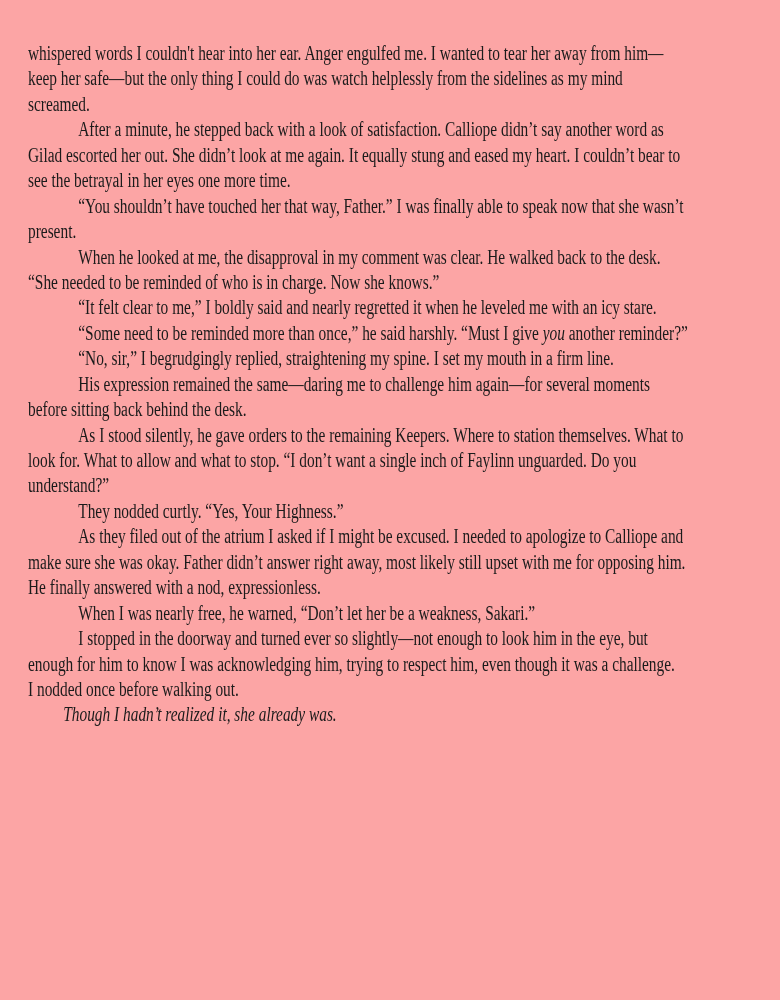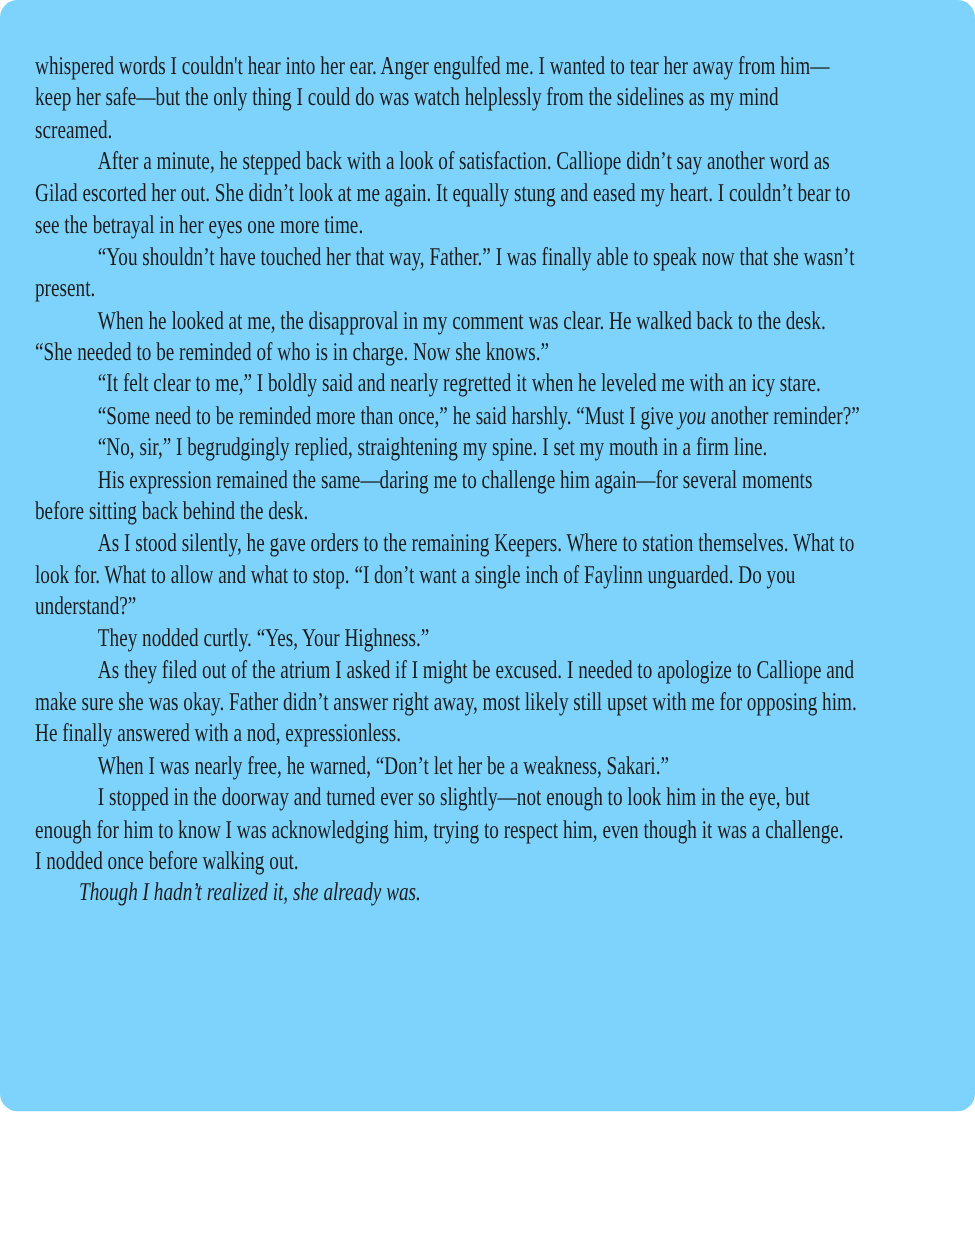--- a/index.html
+++ b/index.html
@@ -10,23 +10,22 @@
     width: 780px;
     height: 1000px;
     background: #ffffff;
     overflow: hidden;
     position: relative;
   }
   .book-page {
     position: absolute;
     left: 0; top: 0;
     width: 780px;
-    height: 889px;
-    background: #7dd3fc;
-    border-radius: 14px;
+    height: 1000px;
+    background: #fca5a5;
   }
   .page-text {
     position: absolute;
     left: 28px;
     top: 41px;
     width: 1004px;               
     transform: scaleX(0.75);     
     transform-origin: 0 0;
     font-family: "Liberation Serif", "DejaVu Serif", serif;
     font-size: 20.5px;

